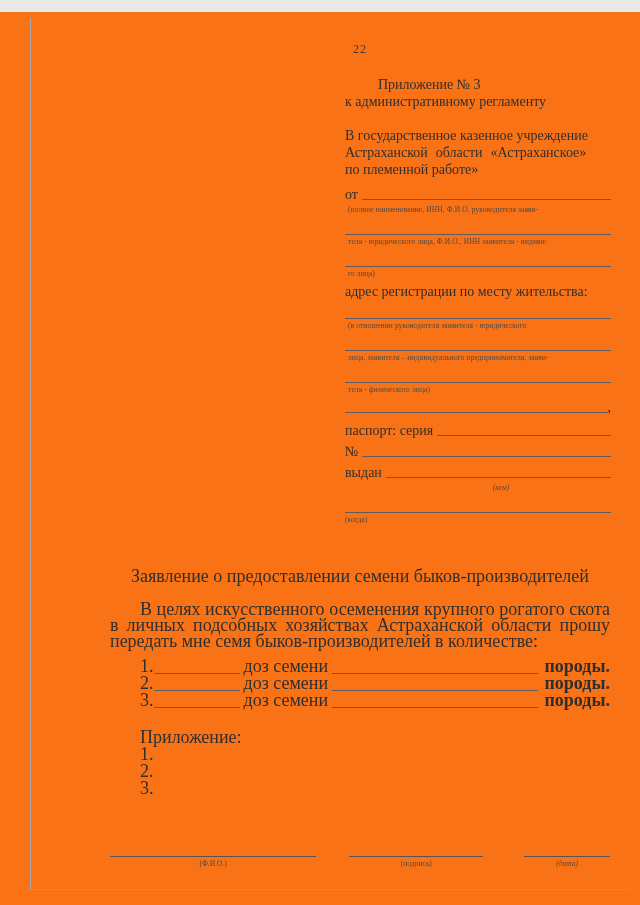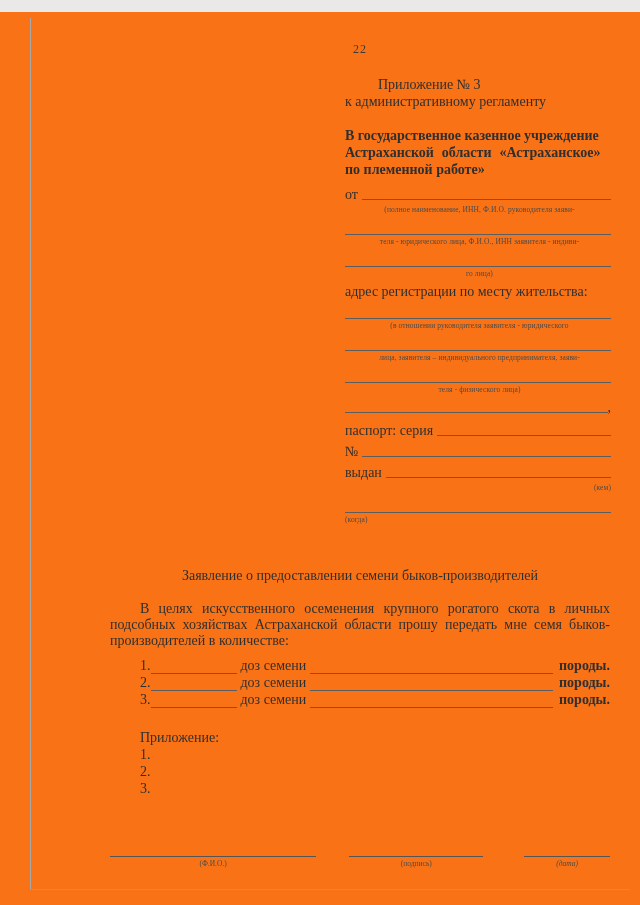--- a/index.html
+++ b/index.html
@@ -13,39 +13,39 @@
   .scan-left   { position:absolute; left:30px; top:6px; width:1px; height:872px; background:#a8a8a8; }
   .scan-bottom { position:absolute; left:30px; top:877px; width:600px; height:1px; background:#9a9a9a; }
   .scan-dots   { position:absolute; left:205px; top:896px; width:428px; height:0; border-top:1px dashed #c6c6c6; }
 
   .pagenum { position:absolute; top:30px; left:80px; width:560px; text-align:center; font-size:12px; letter-spacing:1px; color:#3a3a3a; }
 
   
   .right-col { position:absolute; left:345px; top:64px; width:266px; font-size:14px; line-height:17px; color:#2f2f2f; }
   .app1 { padding-left:33px; }
   .app2 { margin-bottom:17px; }
-  .addr { margin-bottom:8px;font-weight:bold; }
+  .addr { margin-bottom:8px; }
   .addr .spread { word-spacing:4.5px; }
 
   .row  { display:flex; align-items:flex-start; }
   .row .lbl { white-space:nowrap; }
   .fill { flex:1 1 auto; border-bottom:1px solid #5d5d5d; height:14px; margin-left:4px; min-width:10px; }
   .fill.noml { margin-left:0; }
   .wline { border-bottom:1px solid #5d5d5d; height:13px; }
-  .caption { font-size:7.5px; line-height:9px; color:#4a4a4a; padding:2px 0 0 3px; letter-spacing:0.1px; white-space:nowrap; overflow:hidden;text-align:center; }
+  .caption { font-size:7.5px; line-height:9px; color:#4a4a4a; padding:2px 0 0 3px; letter-spacing:0.1px; white-space:nowrap; overflow:hidden; }
   .grp { margin-bottom:8px; }
   .grp.tight { margin-bottom:5px; }
   .addr-label { margin:2px 0 6px 0; }
   .pass-row { margin-bottom:4px; }
-  .cap-kem { margin-left:46px; text-align:right; padding-left:0; }
+  .cap-kem { margin-left:46px; text-align:center; padding-left:0;font-style:italic; }
   .cap-center { text-align:left; padding-left:0; }
   .comma-row { margin-bottom:6px; }
 
   
-  .main { position:absolute; left:110px; top:556px; width:500px; font-size:14px; line-height:16px; color:#2f2f2f; }
+  .main { position:absolute; left:110px; top:556px; width:500px; font-size:18px; line-height:16px; color:#2f2f2f; }
   .title { text-align:center; margin-bottom:17px; }
   .para { text-align:justify; text-indent:30px; margin-bottom:9px; }
   .list { padding-left:30px; }
   .list-row { display:flex; align-items:flex-end; margin-bottom:1px; }
   .list-row .num { white-space:nowrap; }
   .f1 { flex:0 0 86px; margin-left:0; }
   .mid { white-space:nowrap; padding-left:4px; }
   .f2 { flex:1 1 auto; }
   .end { white-space:nowrap; padding-left:6px;font-weight:bold; }
   .attach { padding-left:30px; margin-top:21px; }

